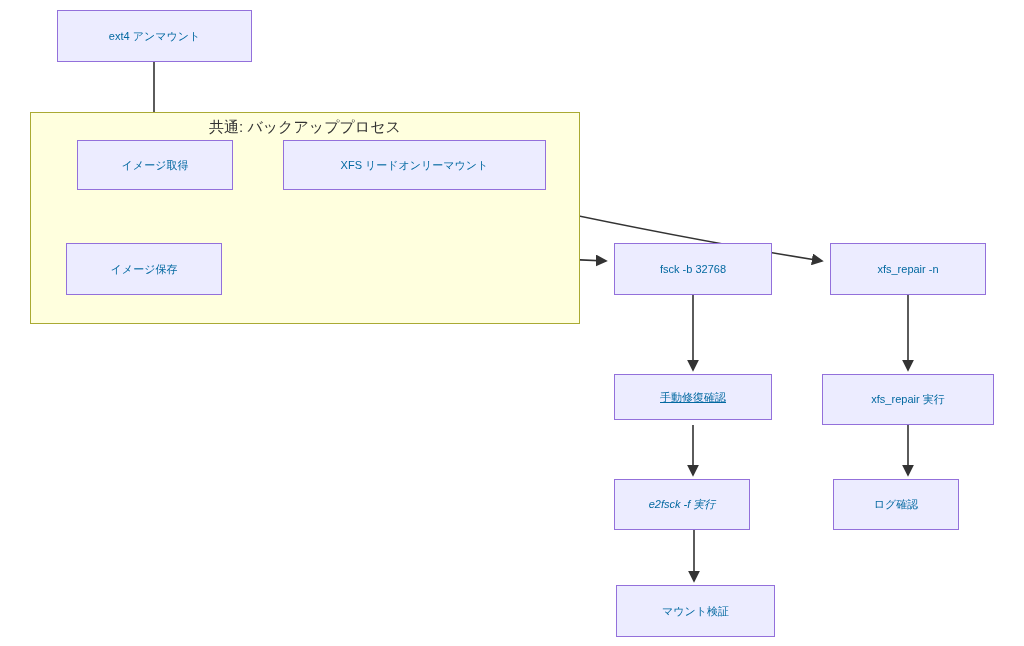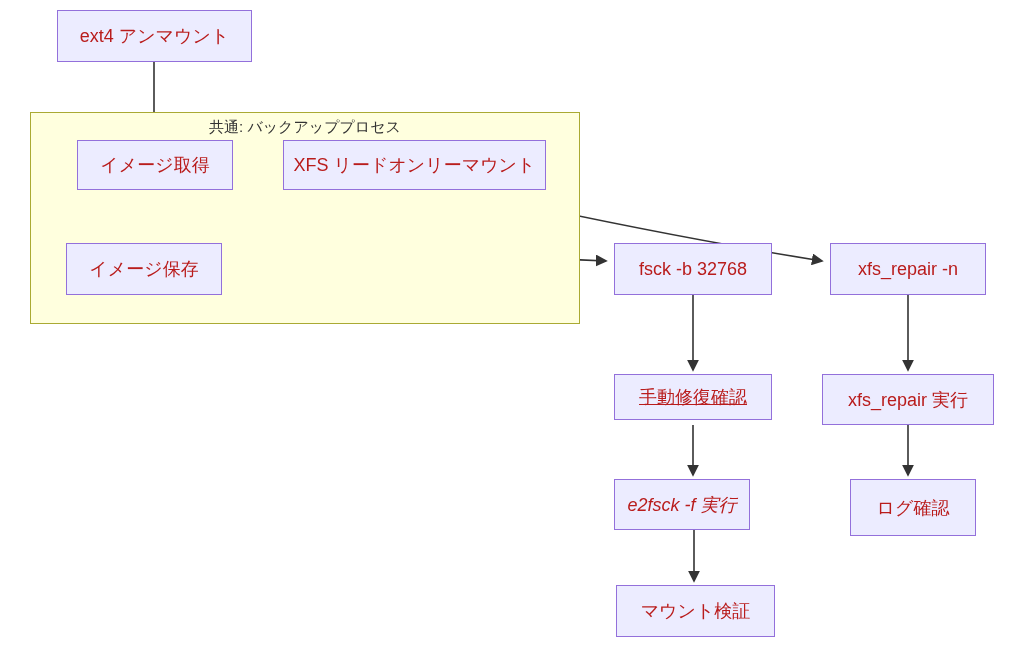--- a/index.html
+++ b/index.html
@@ -43,36 +43,36 @@
     color: #333333;
   }
   .node {
     position: absolute;
     display: flex;
     align-items: center;
     justify-content: center;
     background: #ececff;
     border: 1px solid #9370db;
     box-sizing: border-box;
-    color: #b91c1c;
-    font-size: 18px;
+    color: #0369a1;
+    font-size: 11px;
     text-align: center;
     white-space: nowrap;
   }
   
   .n-ext4      { left: 57px;  top: 10px;  width: 195px; height: 52px; }
   .n-acquire   { left: 77px;  top: 140px; width: 156px; height: 50px; }
   .n-xfsmount  { left: 283px; top: 140px; width: 263px; height: 50px; }
   .n-save      { left: 66px;  top: 243px; width: 156px; height: 52px; }
   .n-fsck      { left: 614px; top: 243px; width: 158px; height: 52px; }
   .n-xfsn      { left: 830px; top: 243px; width: 156px; height: 52px; }
   .n-manual    { left: 614px; top: 374px; width: 158px; height: 46px; text-decoration: underline; }
   .n-xfsexec   { left: 822px; top: 374px; width: 172px; height: 51px; text-align: right; }
   .n-e2fsck    { left: 614px; top: 479px; width: 136px; height: 51px; font-style: italic; }
-  .n-log       { left: 850px; top: 479px; width: 126px; height: 57px; text-align: right; }
+  .n-log       { left: 833px; top: 479px; width: 126px; height: 51px; text-align: right; }
   .n-mount     { left: 616px; top: 585px; width: 159px; height: 52px; }
 </style>
 </head>
 <body>
 
 <div class="canvas">
 
   <svg class="edges" viewBox="0 0 1024 646" xmlns="http://www.w3.org/2000/svg">
     <defs>
       <marker id="arrow" viewBox="0 0 10 10" refX="8.5" refY="5" markerWidth="7.5" markerHeight="7.5" orient="auto-start-reverse">

